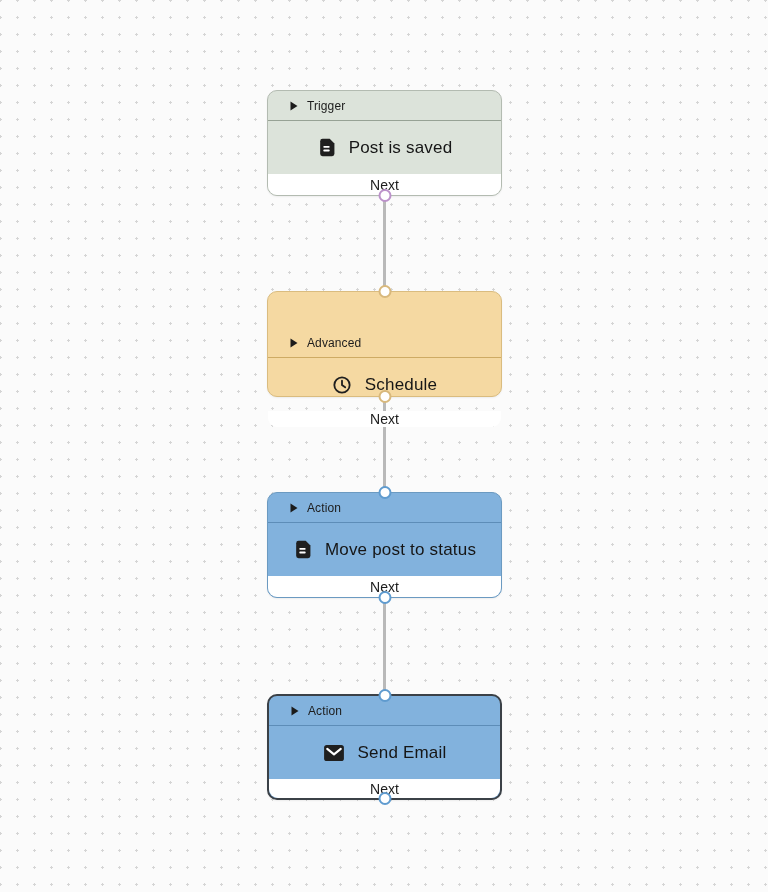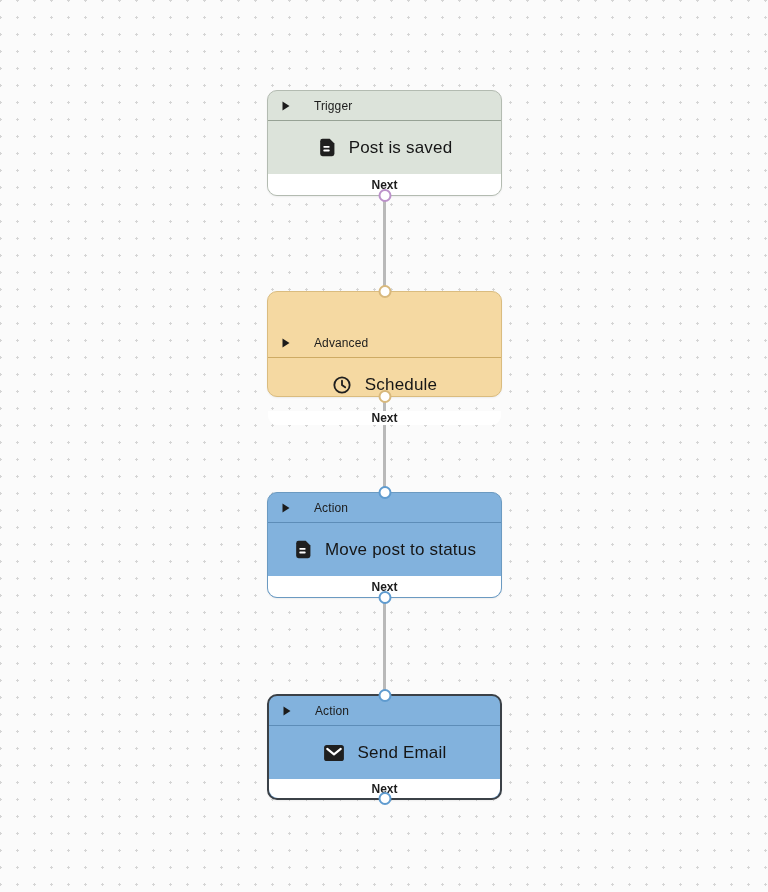--- a/index.html
+++ b/index.html
@@ -36,22 +36,22 @@
     flex-direction: column;
     z-index: 2;
     box-shadow: 0 1px 2px rgba(0,0,0,0.06);
   }
   .node.selected { border-width: 2px; }
   .node-header {
     height: 30px;
     flex: 0 0 auto;
     display: flex;
     align-items: center;
-    gap: 24px;
-    padding: 0 14px;
+    gap: 9px;
+    padding: 0 22px;
     border-bottom: 1px solid transparent;
     border-radius: 9px 9px 0 0;
     cursor: pointer;
     box-sizing: border-box;
   }
   .tri-icon { display: flex; align-items: center; }
   .node-category {
     font-size: 12px;
     font-weight: 500;
     color: #1c1c1c;
@@ -77,22 +77,22 @@
   }
   .node-footer {
     flex: 1 1 auto;
     background: #ffffff;
     border-radius: 0 0 9px 9px;
     display: flex;
     align-items: center;
     justify-content: center;
   }
   .node-footer span {
-    font-size: 12px;
-    font-weight: 700;
+    font-size: 14px;
+    font-weight: 400;
     color: #1c1c1c;
   }
   .port {
     position: absolute;
     left: 50%;
     width: 13px;
     height: 13px;
     box-sizing: border-box;
     border-radius: 50%;
     background: #ffffff;

